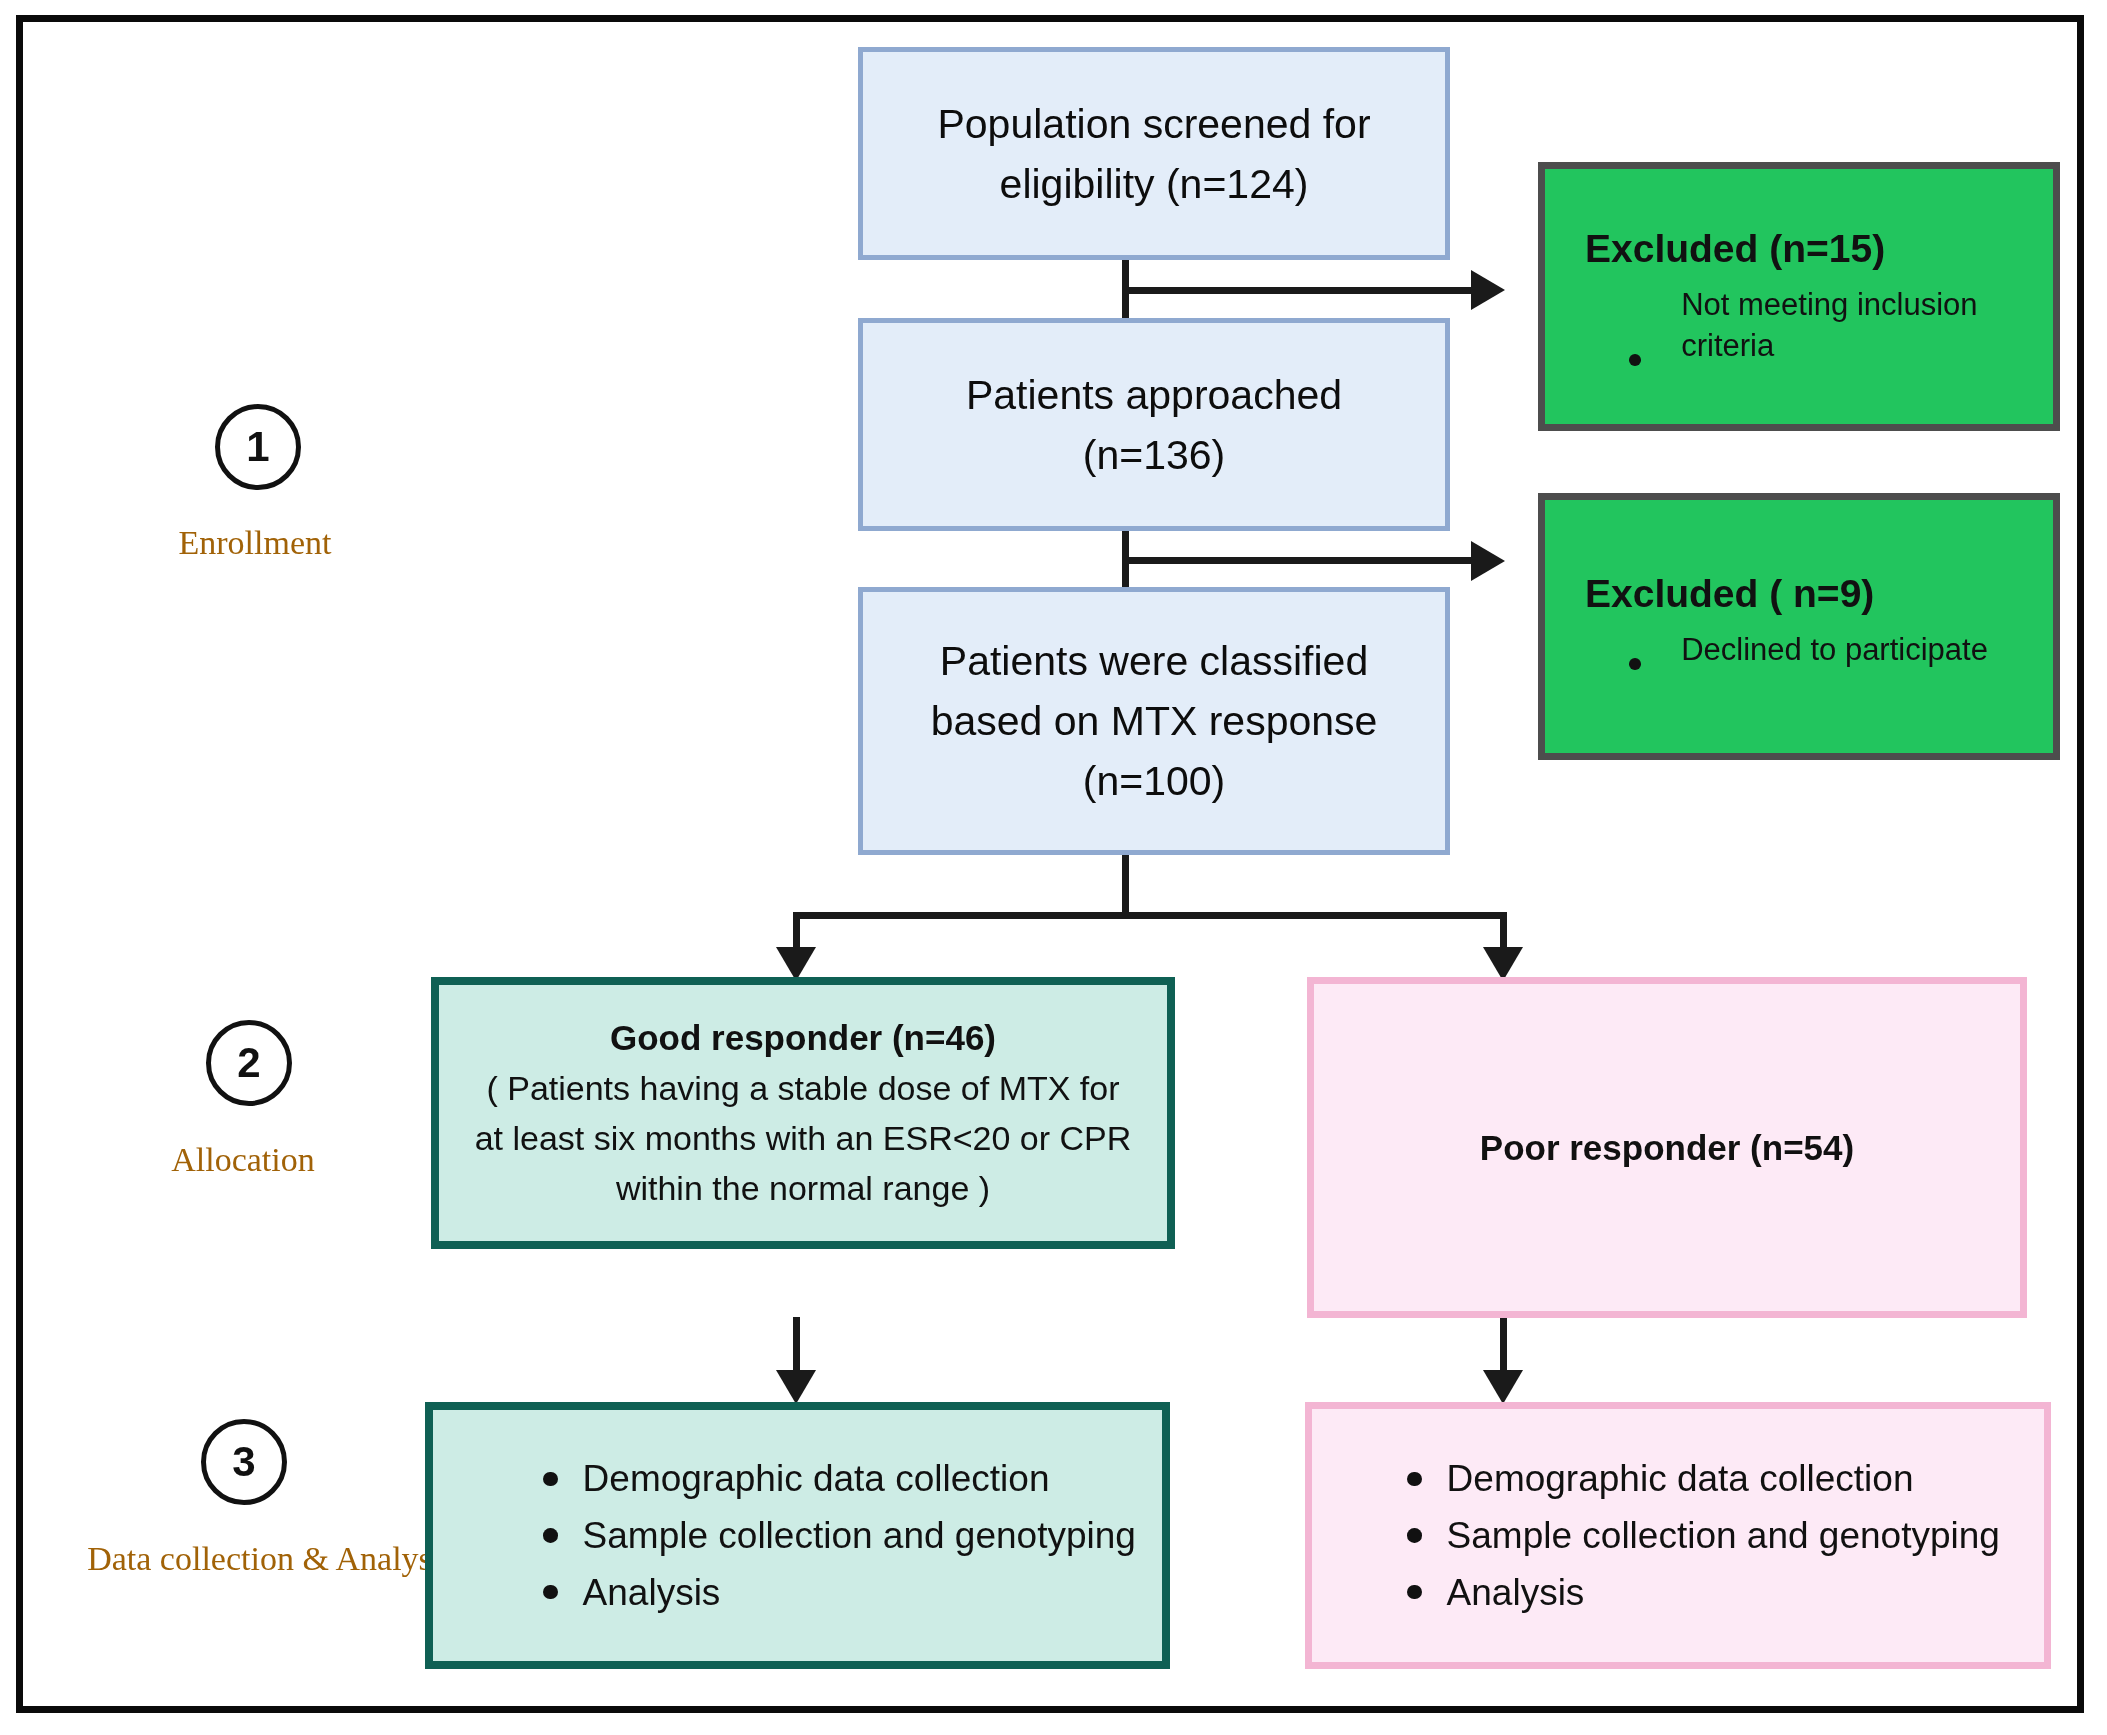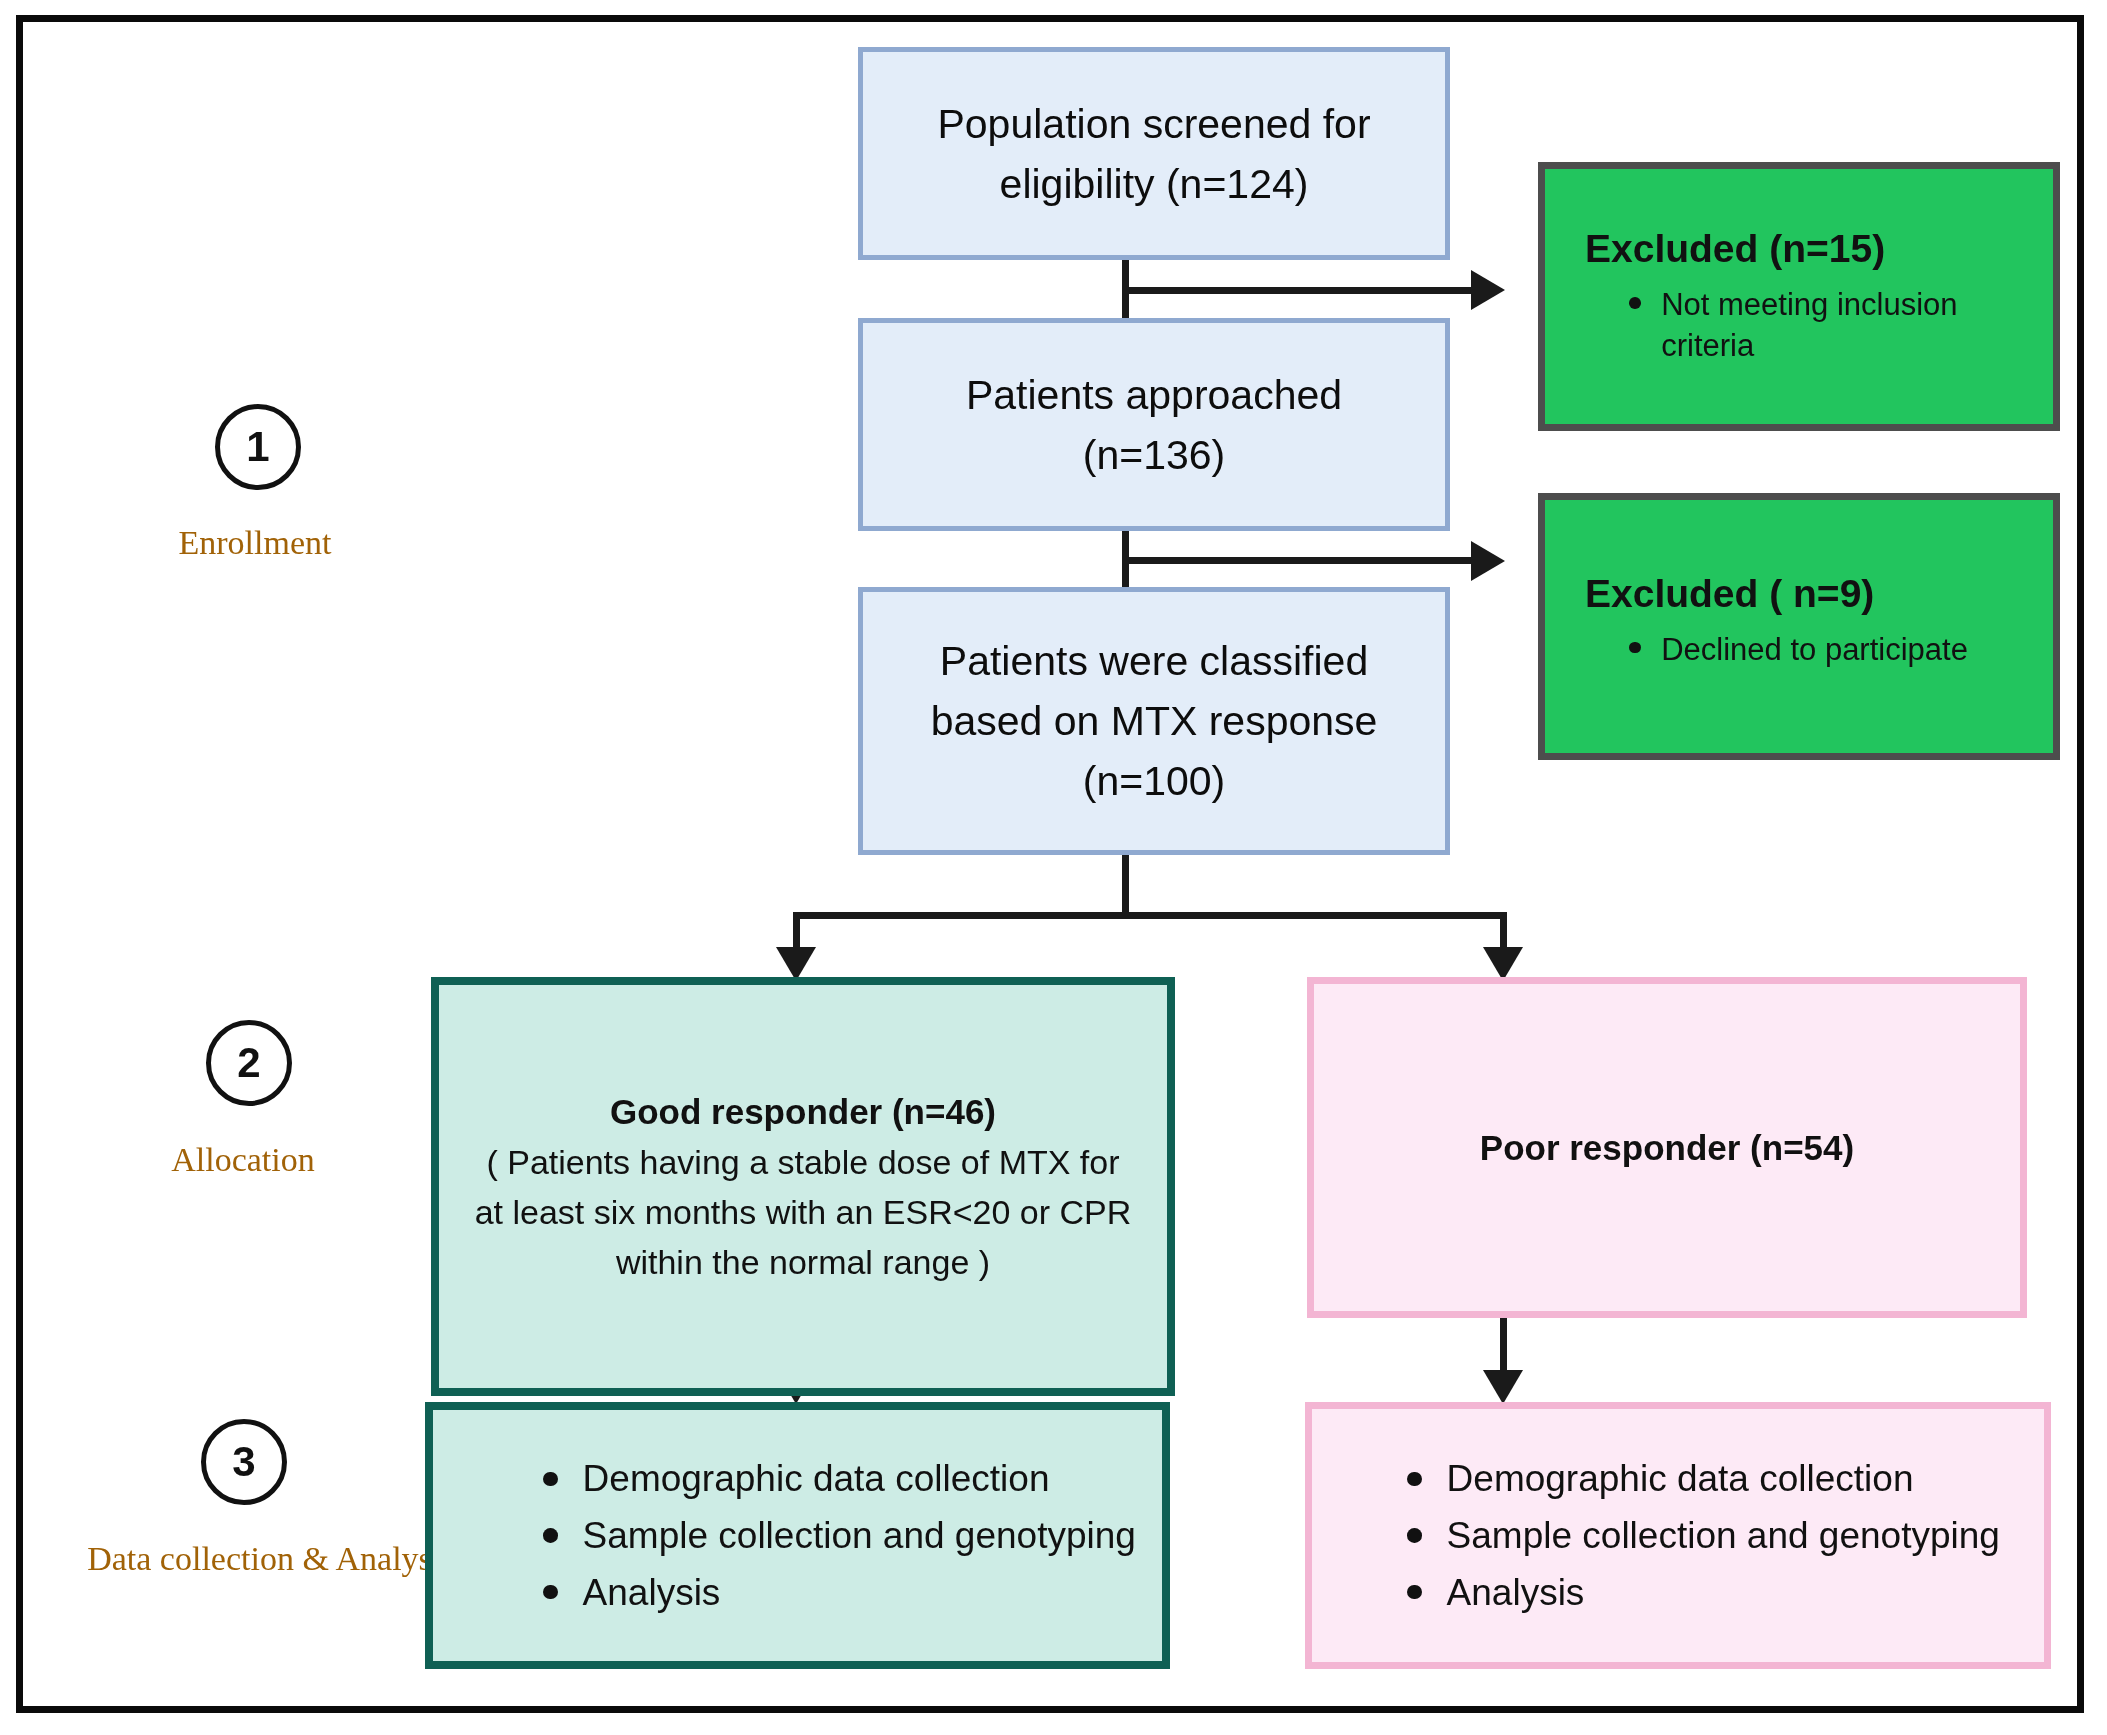--- a/index.html
+++ b/index.html
@@ -19,24 +19,24 @@
   .gray{background:#22c55e;border:7.3px solid #4d4d4d;}
   .green{background:#cdece5;border:8.8px solid #0f6054;}
   .pink{background:#fdeaf6;border:7.3px solid #f3b5d3;}
   .blue-text{font-size:41px;line-height:60px;white-space:pre-line;color:#0d0d0d;}
   .box-screened{left:858px;top:47px;width:592px;height:213px;}
   .box-approached{left:858px;top:318px;width:592px;height:213px;}
   .box-classified{left:858px;top:587px;width:592px;height:268px;}
   .box-excluded1{left:1538px;top:162px;width:522px;height:269px;align-items:flex-start;justify-content:center;padding:0 22px 0 40px;text-align:left;}
   .box-excluded2{left:1538px;top:493px;width:522px;height:267px;align-items:flex-start;justify-content:center;padding:0 22px 12px 40px;text-align:left;}
   .excl-title{font-size:39px;font-weight:bold;margin-bottom:13px;}
-  .excl-bullet{display:flex;align-items:flex-start;margin-left:44px;}
+  .excl-bullet{display:flex;align-items:flex-end;margin-left:44px;gap:20px;}
   .excl-bullet .dot{width:11.7px;height:11.7px;border-radius:50%;background:#111;margin:13px 20.5px 0 0;flex:0 0 auto;}
   .excl-bullet .btext{font-size:31px;line-height:41px;white-space:pre-line;}
-  .box-good{left:431px;top:977px;width:744px;height:419px;padding:0 14.6px;}
+  .box-good{left:431px;top:977px;width:744px;height:272px;padding:0 14.6px;}
   .box-poor{left:1307px;top:977px;width:720px;height:341px;padding:0 14.6px;}
   .alloc-title{font-size:35px;font-weight:bold;line-height:50px;}
   .alloc-body{font-size:34px;line-height:50px;white-space:pre-line;}
   .box-good-data{left:425px;top:1402px;width:745px;height:267px;align-items:flex-start;padding-left:110px;}
   .box-poor-data{left:1305px;top:1402px;width:746px;height:267px;align-items:flex-start;padding-left:95px;}
   .data-bullet{display:flex;align-items:center;margin:5.8px 0;}
   .data-bullet .dot{width:14.6px;height:14.6px;border-radius:50%;background:#111;margin-right:25px;flex:0 0 auto;}
   .data-bullet .btext{font-size:37px;line-height:45px;text-align:left;}
   
   .line{position:absolute;background:#1a1a1a;}

